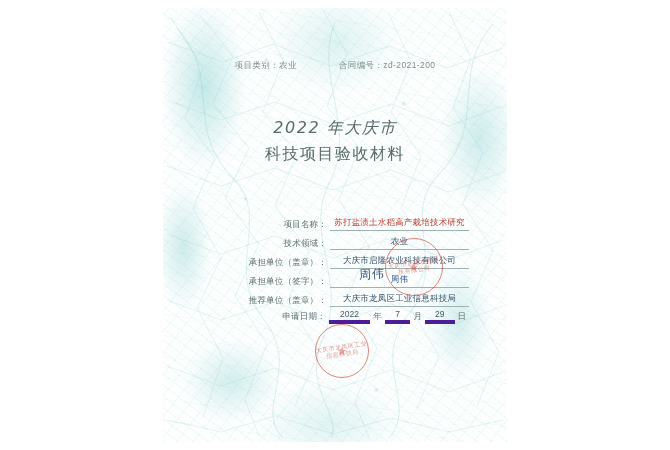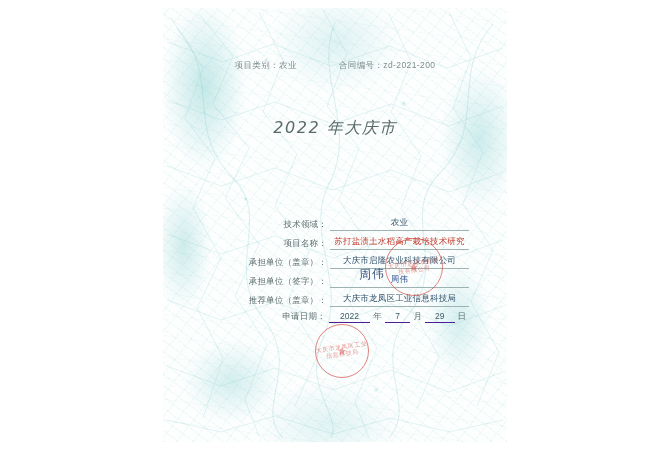--- a/index.html
+++ b/index.html
@@ -131,21 +131,21 @@
     letter-spacing: 0.2px;
     overflow: hidden;
   }
   .fvalue.red { color: #c0392b; }
   .fvalue.blue { color: #2b4f8a; }
   .fvalue.ink { color: #34536b; }
 
   
   .date-row { display: flex; align-items: center; height: 19px; }
   .date-blank {
-    border-bottom: 1px solid #4c1d95;
+    border-bottom: 4px solid #4c1d95;
     text-align: center;
     padding-bottom: 1px;
     color: #3f5b66;
   }
   .d-y { width: 42px; }
   .d-m { width: 26px; }
   .d-d { width: 30px; }
   .date-unit { padding: 0 3px; color: #5d6c6c; }
 
   
@@ -234,31 +234,32 @@
         <path d="M172 14 C150 70, 196 120, 166 176 C140 226, 186 274, 160 330 C138 380, 180 408, 168 430"></path>
       </g>
     </svg>
 
     <div class="hdr-row">
       <span class="hdr-cell">项目类别：农业</span>
       <span class="hdr-cell">合同编号：zd-2021-200</span>
     </div>
 
     <div class="title l1">2022 年大庆市</div>
+    <div class="title l2">科技项目验收材料</div>
 
     <div class="form">
+
+      <div class="frow">
+        <span class="flabel">项目名称：</span>
+        <span class="fvalue red">苏打盐渍土水稻高产栽培技术研究</span>
+      </div>
 
       <div class="frow">
         <span class="flabel">技术领域：</span>
         <span class="fvalue ink">农业</span>
-      </div>
-
-      <div class="frow">
-        <span class="flabel">项目名称：</span>
-        <span class="fvalue red">苏打盐渍土水稻高产栽培技术研究</span>
       </div>
 
       <div class="frow">
         <span class="flabel">承担单位（盖章）：</span>
         <span class="fvalue ink">大庆市启隆农业科技有限公司</span>
       </div>
 
       <div class="frow">
         <span class="flabel">承担单位（签字）：</span>
         <span class="fvalue blue">周伟</span>

